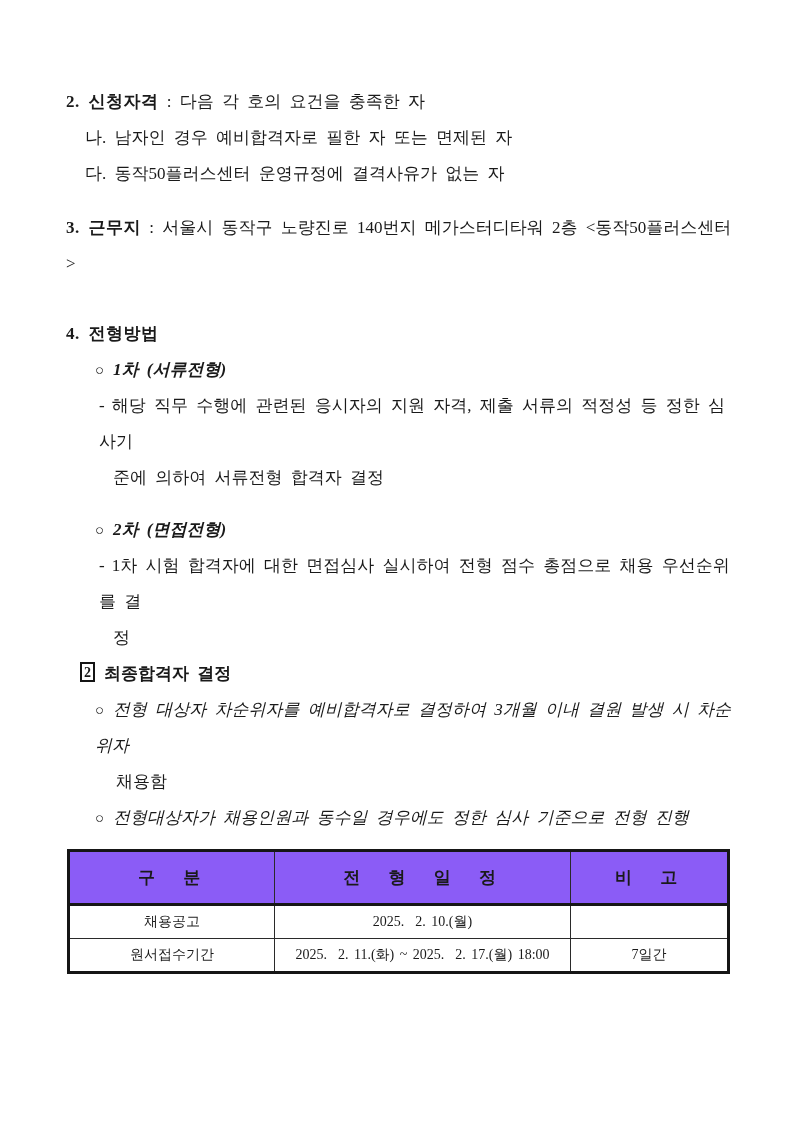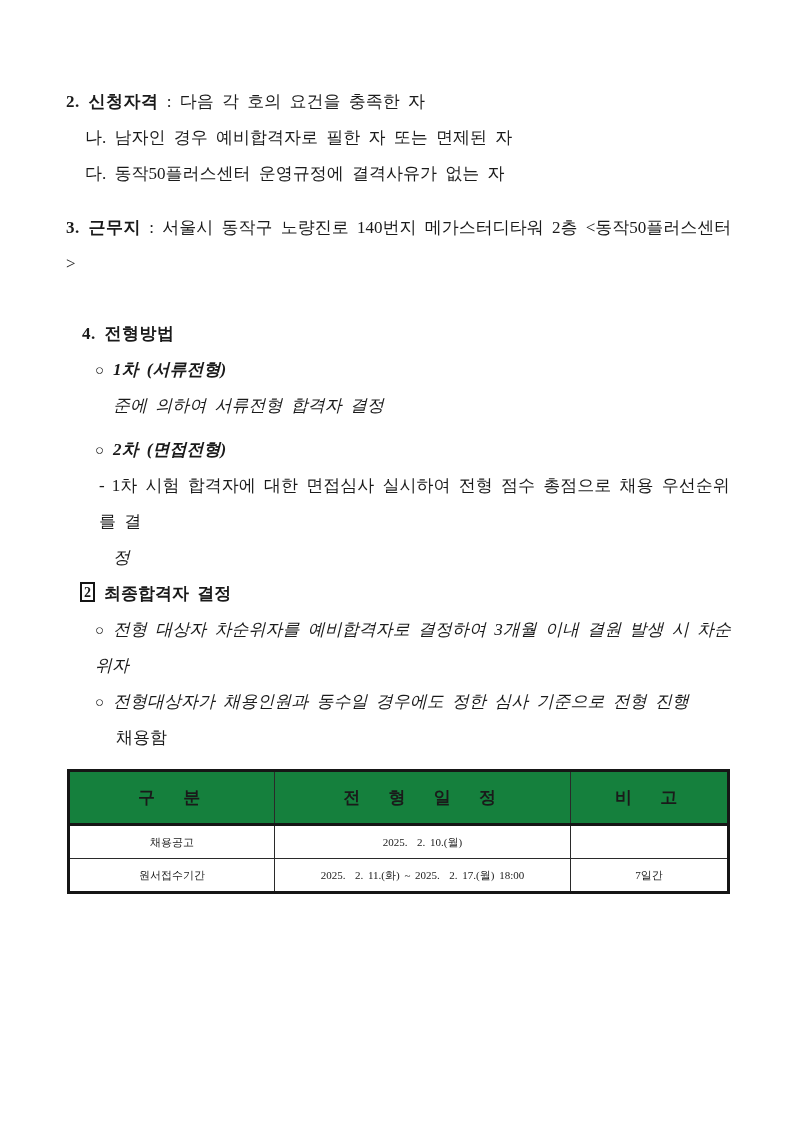--- a/index.html
+++ b/index.html
@@ -15,26 +15,26 @@
   .page { padding: 84px 56px 0 66px; }
 
   .line { margin: 0; line-height: 36px; word-spacing: 4px; }
   .hline b { font-weight: bold; letter-spacing: 0.5px; }
   .bold-line { font-weight: bold; }
 
   .ind1   { padding-left: 19px; }   
   .ind-box  { padding-left: 14px; } 
   .ind-circ { padding-left: 29px; font-style: italic; } 
   .ind-dash { padding-left: 33px; } 
-  .ind-wrap { padding-left: 47px; font-style: italic; } 
+  .ind-wrap { padding-left: 47px; } 
   .ind-wrap2{ padding-left: 50px; }
 
   .gap-lg { margin-top: 18px; }
-  .gap-xl { margin-top: 34px; margin-left: 16px; }
-  .gap-sm { margin-top: 8px; }
+  .gap-xl { margin-top: 34px; }
+  .gap-sm { margin-top: 16px; }
 
   .numbox {
     display: inline-block;
     min-width: 15px; height: 20px;
     line-height: 17px;
     border: 2px solid #141414;
     text-align: center;
     font-weight: bold;
     font-size: 14px;
     padding: 0 2px;
@@ -54,56 +54,57 @@
   }
   .schedule th, .schedule td {
     border: 1px solid #2a2a2a;
     text-align: center;
     vertical-align: middle;
     padding: 0 4px;
     overflow: hidden;
     white-space: nowrap;
   }
   .schedule th {
-    background: #15803d;
+    background: #8b5cf6;
     font-weight: bold;
     height: 54px;
     font-size: 17px;
     letter-spacing: 6px;
     word-spacing: 12px;
     border-bottom: 3px solid #161616;
   }
-  .schedule td { height: 34px; font-size: 11px; word-spacing: 2px; }
+  .schedule td { height: 34px; font-size: 14px; word-spacing: 2px; }
 </style>
 </head>
 <body>
 
 <div class="page">
 
   <p class="line hline"><b>2. 신청자격</b><span> : </span><span>다음 각 호의 요건을 충족한 자</span></p>
   <p class="line ind1">나. 남자인 경우 예비합격자로 필한 자 또는 면제된 자</p>
   <p class="line ind1">다. 동작50플러스센터 운영규정에 결격사유가 없는 자</p>
 
   <p class="line hline gap-lg"><b>3. 근무지</b><span> : </span><span>서울시 동작구 노량진로 140번지 메가스터디타워 2층 &lt;동작50플러스센터&gt;</span></p>
 
   <p class="line hline gap-xl"><b>4. 전형방법</b></p>
 
 
   <p class="line ind-circ bold-line"><span class="bullet">○</span><span>1차 (서류전형)</span></p>
+  <p class="line ind-dash"><span class="dash">-</span><span>해당 직무 수행에 관련된 응시자의 지원 자격, 제출 서류의 적정성 등 정한 심사기</span></p>
   <p class="line ind-wrap">준에 의하여 서류전형 합격자 결정</p>
 
   <p class="line ind-circ bold-line gap-sm"><span class="bullet">○</span><span>2차 (면접전형)</span></p>
   <p class="line ind-dash"><span class="dash">-</span><span>1차 시험 합격자에 대한 면접심사 실시하여 전형 점수 총점으로 채용 우선순위를 결</span></p>
   <p class="line ind-wrap">정</p>
 
   <p class="line ind-box"><span class="numbox">2</span><b>최종합격자 결정</b></p>
 
   <p class="line ind-circ"><span class="bullet">○</span><span>전형 대상자 차순위자를 예비합격자로 결정하여 3개월 이내 결원 발생 시 차순위자</span></p>
+  <p class="line ind-wrap2">채용함</p>
   <p class="line ind-circ"><span class="bullet">○</span><span>전형대상자가 채용인원과 동수일 경우에도 정한 심사 기준으로 전형 진행</span></p>
-  <p class="line ind-wrap2">채용함</p>
 
 
   <table class="schedule">
     <colgroup>
       <col style="width:206px">
       <col style="width:296px">
       <col style="width:158px">
     </colgroup>
     <thead>
       <tr>

